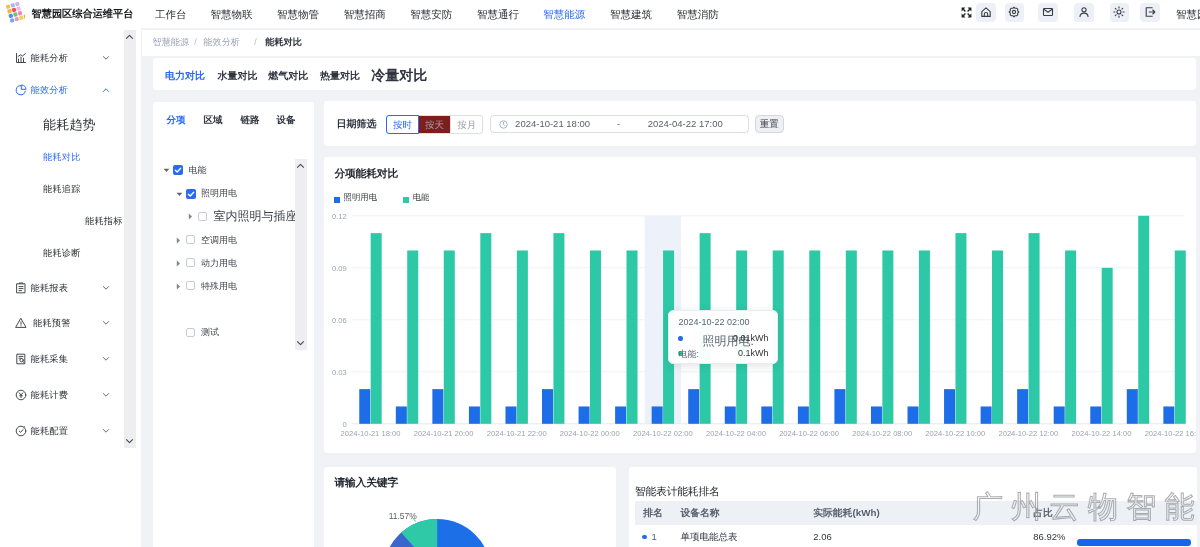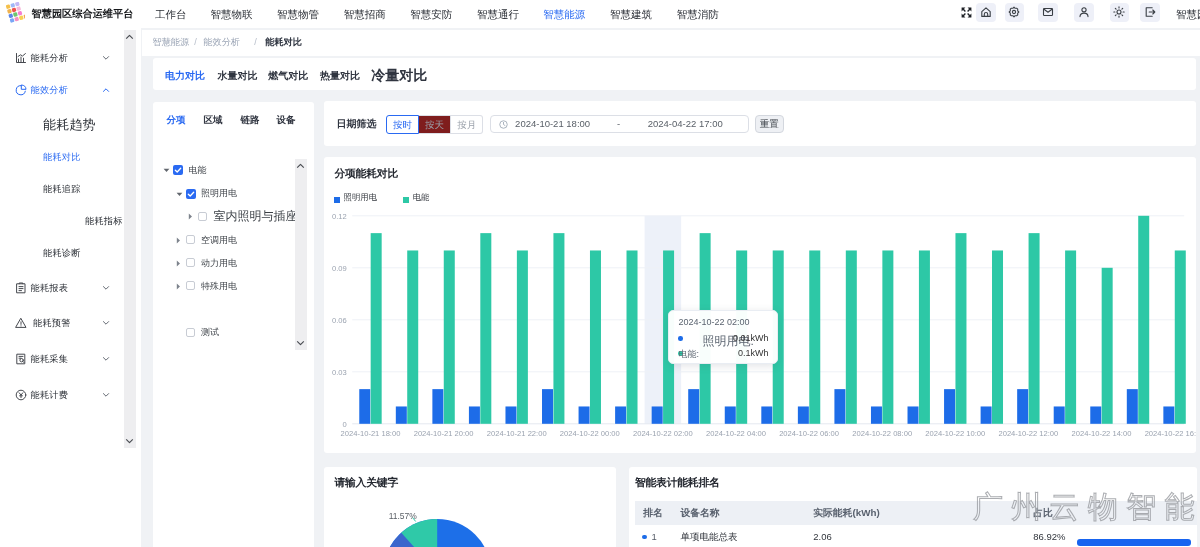--- a/index.html
+++ b/index.html
@@ -143,20 +143,31 @@
       <span style="position:absolute;left:102px;top:8px;line-height:0;transform:none;"><svg width="8" height="6" viewBox="0 0 8 6">
           <path d="M1.4 1.6 L4 4.2 L6.6 1.6" stroke="#646a73" stroke-width="1" fill="none" stroke-linecap="round" stroke-linejoin="round"></path>
         </svg></span>
     </div>
     <div style="position:absolute;left:0;top:355.5px;width:125px;height:22px;">
       <span style="position:absolute;left:15px;top:5px;line-height:0;"><svg width="12" height="12" viewBox="0 0 12 12">
           <circle cx="6" cy="6" r="4.8" stroke="#46494f" stroke-width="1" fill="none" stroke-linecap="round" stroke-linejoin="round"></circle>
           <path d="M4.2 3.8 L6 6 L7.8 3.8 M6 6 V8.6 M4.6 6.8 H7.4" stroke="#46494f" stroke-width="1" fill="none" stroke-linecap="round" stroke-linejoin="round"></path>
         </svg></span>
       <span style="position:absolute;left:30.5px;top:0;line-height:22px;font-size:9.2px;color:#2b2f36;letter-spacing:0.2px;">能耗计费</span>
+      <span style="position:absolute;left:102px;top:8px;line-height:0;transform:none;"><svg width="8" height="6" viewBox="0 0 8 6">
+          <path d="M1.4 1.6 L4 4.2 L6.6 1.6" stroke="#646a73" stroke-width="1" fill="none" stroke-linecap="round" stroke-linejoin="round"></path>
+        </svg></span>
+    </div>
+    <div style="position:absolute;left:0;top:391.5px;width:125px;height:22px;">
+      <span style="position:absolute;left:15px;top:5px;line-height:0;"><svg width="12" height="12" viewBox="0 0 12 12">
+          <circle cx="6" cy="6" r="4.8" stroke="#46494f" stroke-width="1" fill="none" stroke-linecap="round" stroke-linejoin="round"></circle>
+          <path d="M4.2 6.1 L5.6 7.4 L8 4.6" stroke="#46494f" stroke-width="1" fill="none" stroke-linecap="round" stroke-linejoin="round"></path>
+          <path d="M8.8 2.4 L9.6 1.7" stroke="#46494f" stroke-width="1" fill="none" stroke-linecap="round" stroke-linejoin="round"></path>
+        </svg></span>
+      <span style="position:absolute;left:30.5px;top:0;line-height:22px;font-size:9.2px;color:#2b2f36;letter-spacing:0.2px;">能耗配置</span>
       <span style="position:absolute;left:102px;top:8px;line-height:0;transform:none;"><svg width="8" height="6" viewBox="0 0 8 6">
           <path d="M1.4 1.6 L4 4.2 L6.6 1.6" stroke="#646a73" stroke-width="1" fill="none" stroke-linecap="round" stroke-linejoin="round"></path>
         </svg></span>
     </div>
 </div>
 <div style="position:absolute;left:124px;top:29.5px;width:12px;height:418.5px;background:#eeeef0;z-index:15;">
     <span style="position:absolute;left:1px;top:4px;line-height:0;"><svg width="9" height="6" viewBox="0 0 9 6">
         <path d="M1.2 4.6 L4.5 1.4 L7.8 4.6" stroke="#4a4d52" stroke-width="1.2" fill="none" stroke-linejoin="round"></path>
       </svg></span>
     <span style="position:absolute;left:1px;bottom:4px;line-height:0;"><svg width="9" height="6" viewBox="0 0 9 6">
@@ -358,21 +369,21 @@
   <svg class="abs" style="left:0;top:0;" width="291.7" height="80" viewBox="324.3 467 291.7 80">
     <circle cx="437.5" cy="573.0" r="54.0" fill="#1d6fe8"></circle>
       <path d="M437.5,573.0 L388.17,551.04 A54.0,54.0 0 0 1 401.61,532.65 Z" fill="#3b66cc"></path>
       <path d="M437.5,573.0 L401.61,532.65 A54.0,54.0 0 0 1 437.50,519.00 Z" fill="#2fc9a8"></path>
     <path d="M412.8,517.5 L416,521.5" stroke="#2fc9a8" stroke-width="1" fill="none"></path>
     <text x="389" y="519.1" style="font-size:8.5px;fill:#5a5f66;font-family:'Liberation Sans',sans-serif;">11.57%</text>
   </svg>
 </div>
 
 <div class="card" style="left:628.7px;top:467px;width:568.3px;height:80px;border-radius:3px 3px 0 0;">
-  <span class="abs" style="left:6.2px;top:9px;font-size:10.8px;font-weight:bold;color:#242830;letter-spacing:-0.2px;">智能表计能耗排名</span>
+  <span class="abs" style="left:6.2px;top:18px;font-size:10.8px;font-weight:normal;color:#242830;letter-spacing:-0.2px;">智能表计能耗排名</span>
   <div class="abs" style="left:6.2px;top:33.5px;width:562.1px;height:24.6px;background:#edf0f5;">
     <span class="abs" style="left:8.3px;top:0;line-height:24.6px;font-size:9.8px;color:#59616e;font-weight:bold;">排名</span>
     <span class="abs" style="left:45.5px;top:0;line-height:24.6px;font-size:9.8px;color:#59616e;font-weight:bold;">设备名称</span>
     <span class="abs" style="left:178.4px;top:0;line-height:24.6px;font-size:9.8px;color:#59616e;font-weight:bold;">实际能耗(kWh)</span>
     <span class="abs" style="left:398.3px;top:0;line-height:24.6px;font-size:9.8px;color:#59616e;font-weight:bold;">占比</span>
   </div>
   <div class="abs" style="left:6.2px;top:58.1px;width:562.1px;height:24px;">
     <span class="abs" style="left:7.6px;top:9.5px;width:4.4px;height:4.4px;border-radius:50%;background:#1d6ce8;"></span>
     <span class="abs" style="left:16.6px;top:0;line-height:23px;font-size:9.5px;color:#565d68;">1</span>
     <span class="abs" style="left:45.5px;top:0;line-height:23px;font-size:9.5px;color:#31353c;">单项电能总表</span>

